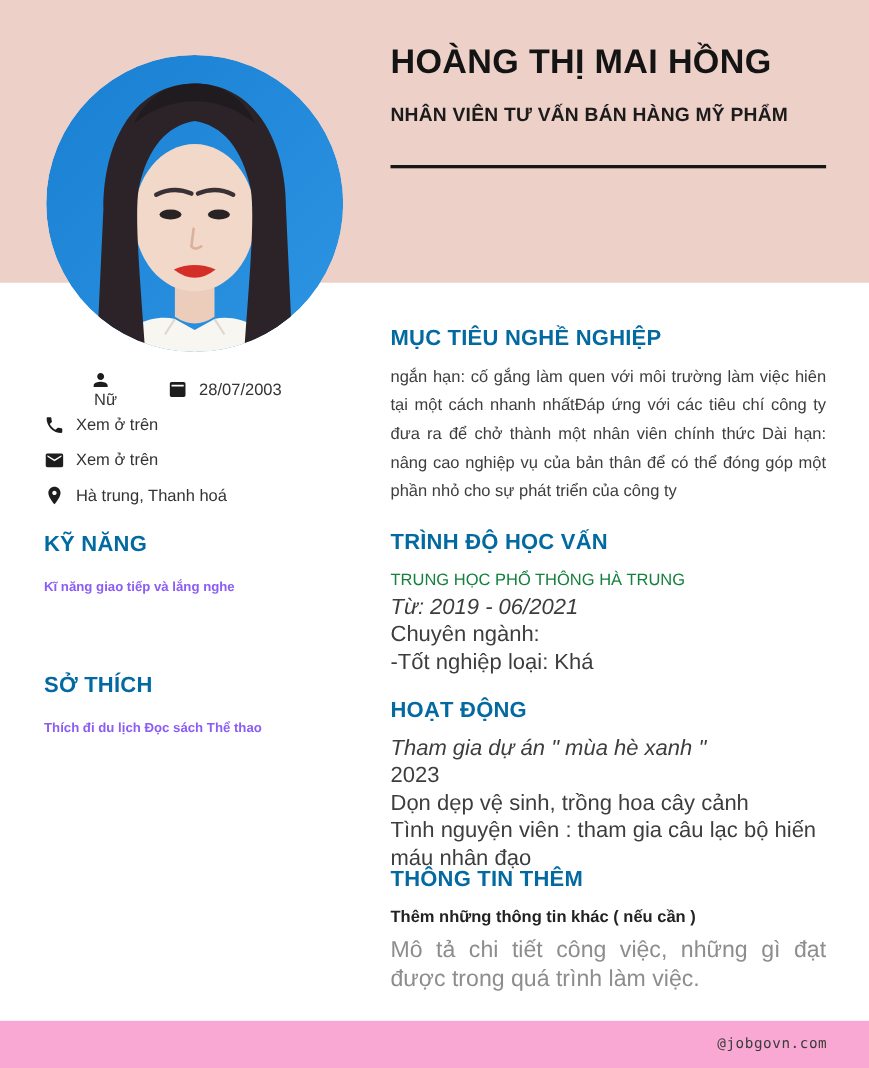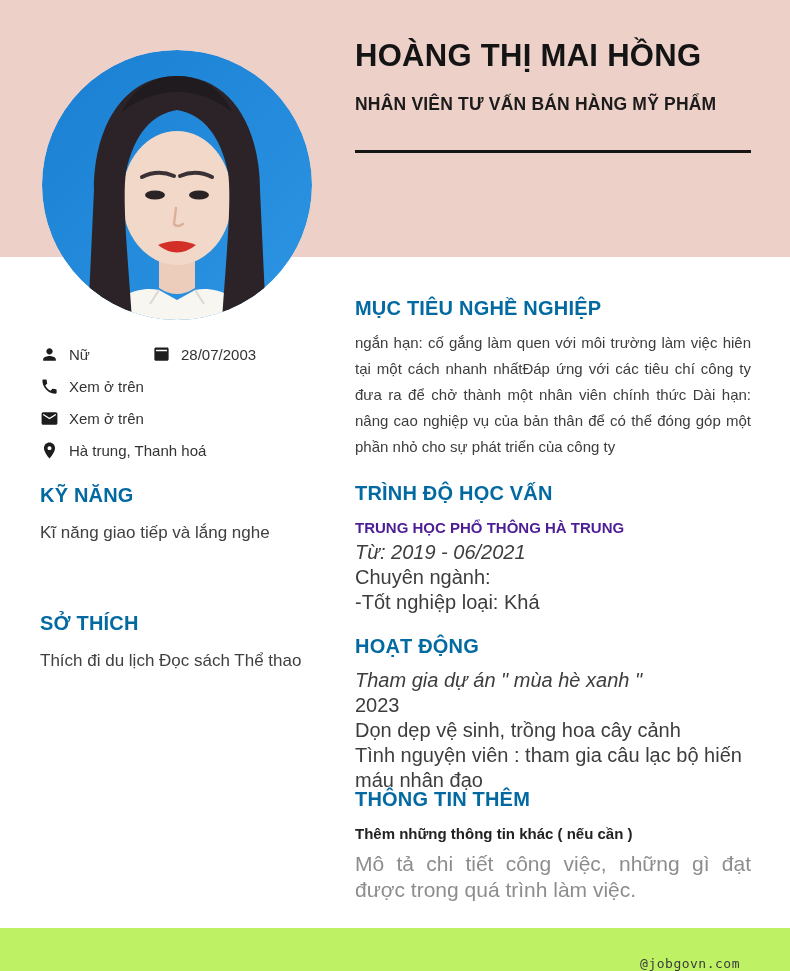--- a/index.html
+++ b/index.html
@@ -8,22 +8,22 @@
     position:relative; width:790px; height:971px; margin:0 auto;
     background:#ffffff; overflow:hidden;
     font-family:"Liberation Sans", sans-serif; color:#333;
   }
   .band-top {
     position:absolute; left:0; top:0; width:790px; height:257px;
     background:#EDD0C8;
   }
   .band-bottom {
     position:absolute; left:0; top:928px; width:790px; height:43px;
-    background:#bef264; display:flex; align-items:flex-end; justify-content:flex-end;
-    padding-right:50px;
+    background:#f9a8d4; display:flex; align-items:center; justify-content:flex-end;
+    padding-right:38px;
   }
   .footer-credit {
     font-family:"DejaVu Sans Mono", monospace; font-size:13px; color:#3b3b3b;
     letter-spacing:0.5px;
   }
   .photo-wrap {
     position:absolute; left:42px; top:50px; width:270px; height:270px;
     border-radius:50%; overflow:hidden;
   }
   .photo-wrap svg { display:block; }
@@ -36,45 +36,45 @@
   .job-title {
     font-size:17.5px; font-weight:bold; color:#1b1b1b; margin-top:20px;
     letter-spacing:0.2px; white-space:nowrap;
   }
   .divider { margin-top:35px; width:100%; height:3px; background:#161616; }
 
   
   .contact { position:absolute; left:40px; top:338px; width:292px; }
   .contact-row { display:flex; align-items:center; height:32px; }
   .contact-cell { display:flex; align-items:center; }
-  .contact-cell.first { width:112px; }
+  .contact-cell.first { width:112px;flex-direction:column; }
   .cicon { width:19px; height:19px; margin-right:10px; flex:none; display:flex; align-items:center; }
   .cicon svg { width:19px; height:19px; fill:#1d1d1d; }
   .cval { font-size:15px; color:#333; white-space:nowrap; }
 
   .side-sec h2, .main-sec h2 {
     font-size:20px; font-weight:bold; color:#0369a1; letter-spacing:0.2px;
   }
   .skills { position:absolute; left:40px; top:484px; width:292px; }
   .hobbies { position:absolute; left:40px; top:612px; width:292px; }
   .side-sec h2 { margin-bottom:13px; }
   .side-list { list-style:none; }
-  .side-list li { font-size:17px; color:#404040; line-height:26px; white-space:nowrap; }
+  .side-list li { font-size:12px; color:#8b5cf6; line-height:26px; white-space:nowrap;font-weight:bold; }
 
   
   .main-sec { position:absolute; left:355px; width:396px; }
   .sec-objective  { top:297px; }
   .sec-education  { top:482px; }
   .sec-activities { top:635px; }
   .sec-additional { top:788px; }
   .main-sec h2 { margin-bottom:10px; }
   .body-text {
     font-size:15px; line-height:26px; color:#3d3d3d; text-align:justify;
   }
-  .edu-school { font-size:15px; font-weight:bold; color:#4c1d95; line-height:25px; margin-top:8px; white-space:nowrap; }
+  .edu-school { font-size:15px; font-weight:normal; color:#15803d; line-height:25px; margin-top:8px; white-space:nowrap; }
   .line { font-size:20px; color:#3d3d3d; line-height:25px; }
   .italic { font-style:italic; }
   .sub-bold { font-size:15px; font-weight:bold; color:#222; line-height:25px; margin-top:2px; }
   .note-gray { font-size:21px; color:#8d8d8d; line-height:26px; margin-top:5px; text-align:justify; }
 </style>
 </head>
 <body>
 
 <div class="page">
 

